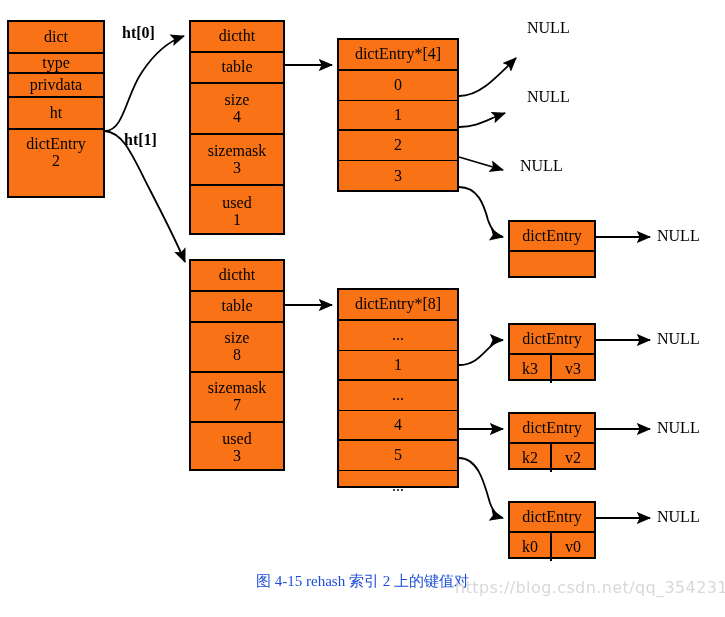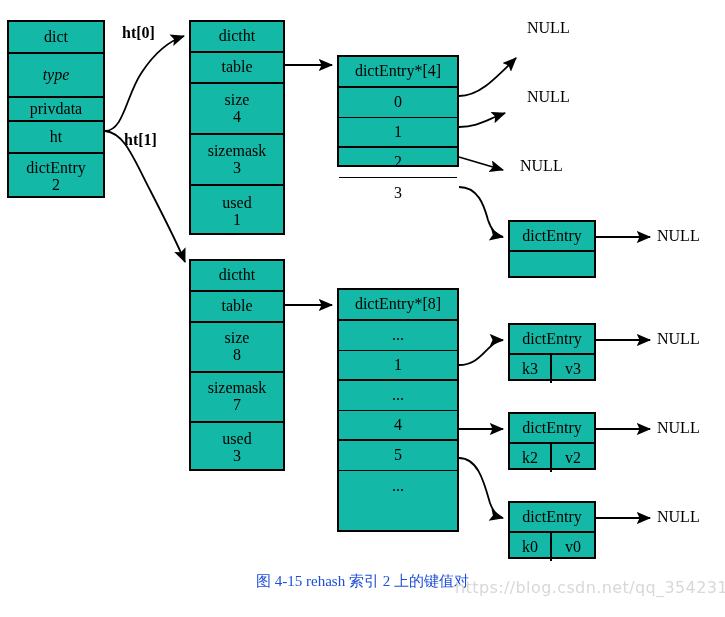--- a/index.html
+++ b/index.html
@@ -19,21 +19,21 @@
     position: absolute;
     left: 0;
     top: 0;
     width: 725px;
     height: 617px;
     pointer-events: none;
   }
   .box {
     position: absolute;
     border: 2px solid #000;
-    background: #14b8a6;
+    background: #f97316;
     box-sizing: border-box;
   }
   .row {
     border-bottom: 2px solid #000;
     box-sizing: border-box;
     display: flex;
     align-items: center;
     justify-content: center;
     text-align: center;
     line-height: 1.05;
@@ -128,21 +128,21 @@
     <path d="M459,458 C478,458 484,482 490,503 C494,514 499,517 503,518" fill="none" stroke="#000" stroke-width="1.8" marker-end="url(#ah)"></path>
 
     <path d="M596,237 L650,237" fill="none" stroke="#000" stroke-width="1.8" marker-end="url(#ah)"></path>
     <path d="M596,340 L650,340" fill="none" stroke="#000" stroke-width="1.8" marker-end="url(#ah)"></path>
     <path d="M596,429 L650,429" fill="none" stroke="#000" stroke-width="1.8" marker-end="url(#ah)"></path>
     <path d="M596,518 L650,518" fill="none" stroke="#000" stroke-width="1.8" marker-end="url(#ah)"></path>
   </svg>
 
   <div class="box" style="left:7px; top:20px; width:98px; height:178px;">
     <div class="row" style="height:32px;">dict</div>
-    <div class="row" style="height:44px;font-style:italic;">type</div>
+    <div class="row" style="height:20px;">type</div>
     <div class="row" style="height:24px;">privdata</div>
     <div class="row" style="height:32px;">ht</div>
     <div class="row" style="height:46px; flex-direction:column; justify-content:center;">
       <span>dictEntry</span>
       <span>2</span>
     </div>
   </div>
 
   <div class="lbl bold" style="left:122px; top:24px;">ht[0]</div>
   <div class="lbl bold" style="left:124px; top:131px;text-align:right;">ht[1]</div>
@@ -157,21 +157,21 @@
     <div class="row" style="height:51px; flex-direction:column; justify-content:center;">
       <span>sizemask</span>
       <span>3</span>
     </div>
     <div class="row" style="height:51px; flex-direction:column; justify-content:center;">
       <span>used</span>
       <span>1</span>
     </div>
   </div>
 
-  <div class="box" style="left:337px; top:55px; width:122px; height:112px;">
+  <div class="box" style="left:337px; top:38px; width:122px; height:154px;">
     <div class="row" style="height:31px;">dictEntry*[4]</div>
     <div class="row thin" style="height:30px;">0</div>
     <div class="row" style="height:30px;">1</div>
     <div class="row thin" style="height:30px;">2</div>
     <div class="row" style="height:30px;">3</div>
   </div>
 
   <div class="lbl" style="left:527px; top:19px;">NULL</div>
   <div class="lbl" style="left:527px; top:88px;">NULL</div>
   <div class="lbl" style="left:520px; top:157px;">NULL</div>
@@ -186,21 +186,21 @@
     <div class="row" style="height:50px; flex-direction:column; justify-content:center;">
       <span>sizemask</span>
       <span>7</span>
     </div>
     <div class="row" style="height:50px; flex-direction:column; justify-content:center;">
       <span>used</span>
       <span>3</span>
     </div>
   </div>
 
-  <div class="box" style="left:337px; top:288px; width:122px; height:244px;">
+  <div class="box" style="left:337px; top:288px; width:122px; height:200px;">
     <div class="row" style="height:31px;">dictEntry*[8]</div>
     <div class="row thin" style="height:30px;">...</div>
     <div class="row" style="height:30px;">1</div>
     <div class="row thin" style="height:30px;">...</div>
     <div class="row" style="height:30px;">4</div>
     <div class="row thin" style="height:30px;">5</div>
     <div class="row" style="height:30px;">...</div>
   </div>
 
   <div class="box" style="left:508px; top:220px; width:88px; height:58px;">

